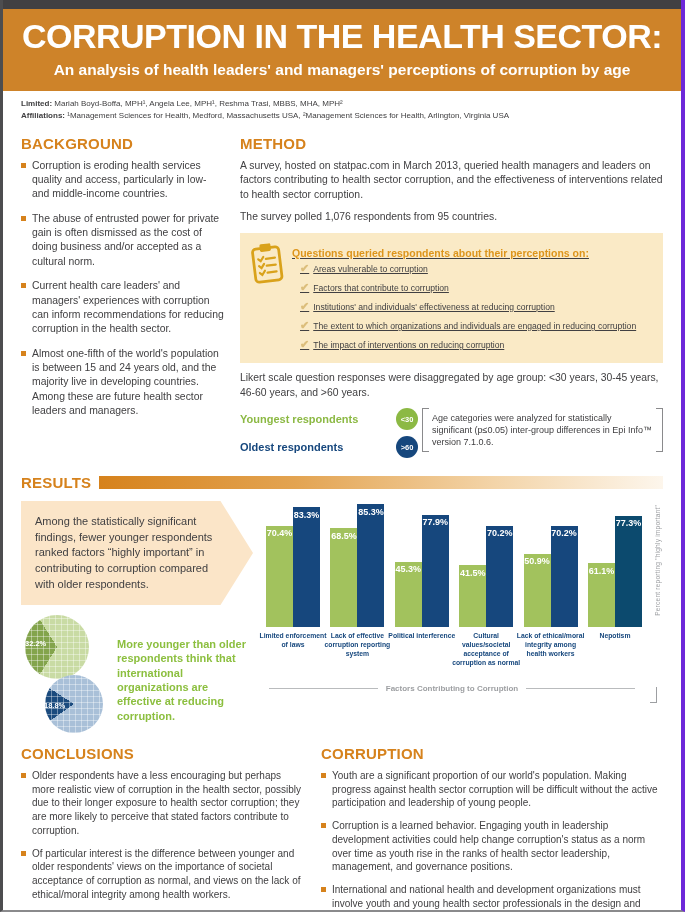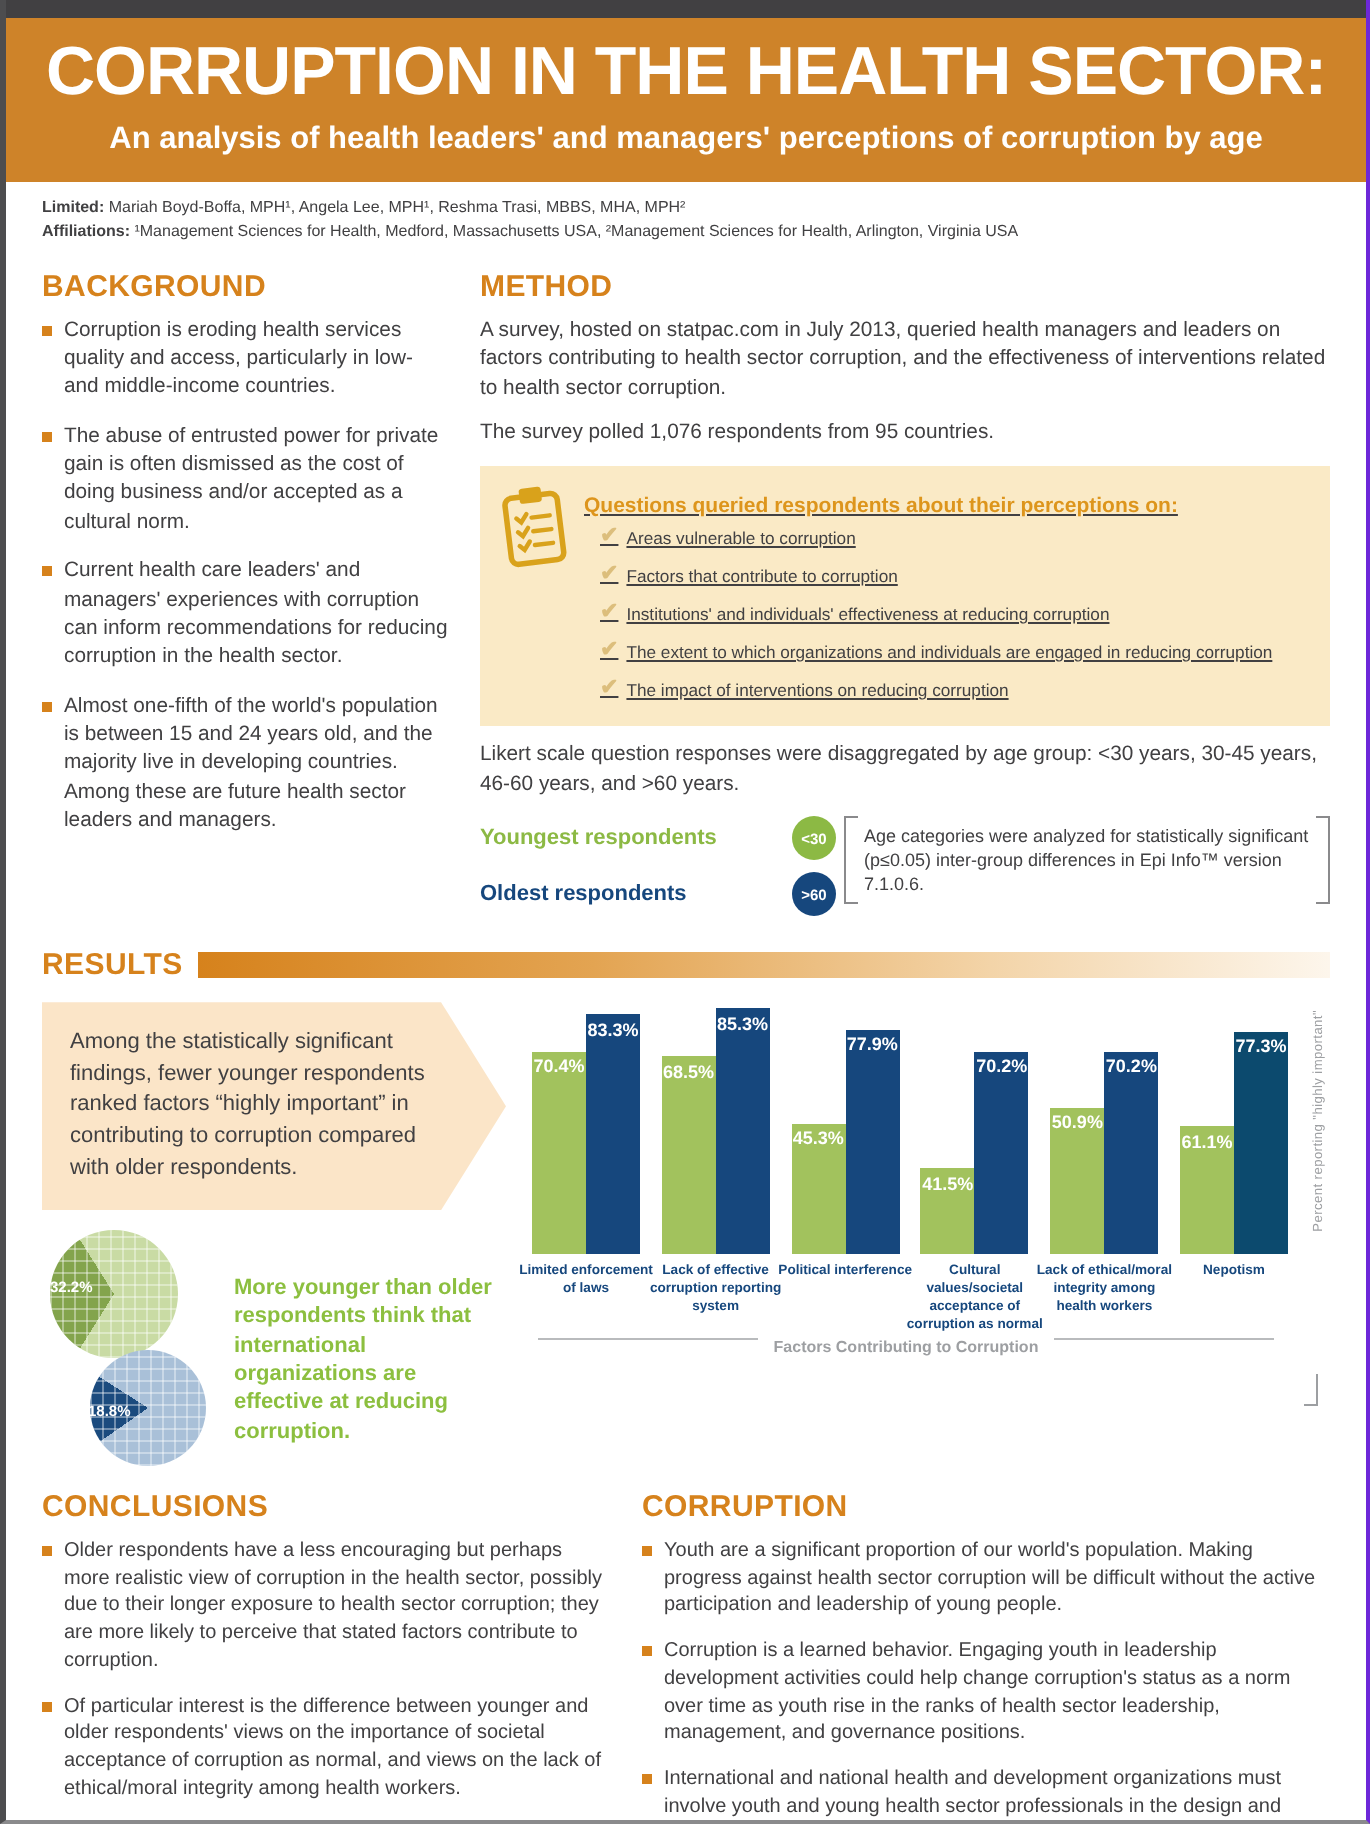--- a/index.html
+++ b/index.html
@@ -1,20 +1,20 @@
 <!DOCTYPE html>
 <html><head>
 <meta charset="utf-8">
 <style>
   * { margin:0; padding:0; box-sizing:border-box; }
   html,body { background:#fff; }
   body { font-family:"Liberation Sans", sans-serif; color:#414042; }
   .poster {
     width:685px; height:912px; overflow:hidden; position:relative;
-    border-left:3px solid #4d4d4f; border-right:2px solid #6d28d9; border-bottom:2px solid #8a8a8c;
+    border-left:3px solid #4d4d4f; border-right:4px solid #6d28d9; border-bottom:2px solid #8a8a8c;
     background:#fff;
   }
   .top-strip { height:9px; background:#414042; }
   
   .header { background:#ce8329; color:#fff; text-align:center; padding:10px 8px 12px; }
   .header h1 { font-size:34px; font-weight:bold; letter-spacing:-0.5px; line-height:1.05; }
   .header h2 { font-size:15.5px; font-weight:bold; margin-top:6px; }
   
   .byline { padding:7px 18px 5px; font-size:8px; line-height:1.5; color:#414042; }
   .byline b { font-weight:bold; }
@@ -72,21 +72,21 @@
   
   .chart { position:relative; flex:1; padding-right:16px; }
   .bar-chart { display:flex; justify-content:space-between; }
   .bar-group { width:64px; display:flex; flex-direction:column; align-items:center; }
   .bars { display:flex; align-items:flex-end; height:126px; }
   .bar { width:27px; position:relative; }
   .bar-value { position:absolute; top:2.5px; left:50%; transform:translateX(-50%);
     color:#fff; font-size:9px; font-weight:bold; white-space:nowrap; }
   .cat-label { margin-top:5px; min-height:28px; font-size:6.8px; font-weight:bold; color:#16477d;
     text-align:center; line-height:1.3; width:72px; }
-  .xlabel-row { display:flex; margin-top:2px; padding-right:4px; }
+  .xlabel-row { display:flex; align-items:center; margin-top:17px; padding-right:4px; }
   .xline { flex:1; border-top:1px solid #b9bbbd; margin:0 8px; }
   .xlabel { font-size:8px; font-weight:bold; color:#9d9fa2; white-space:nowrap; }
   .ylabel { position:absolute; right:2px; top:4px; writing-mode:vertical-rl; transform:rotate(180deg);
     font-size:6.6px; color:#9d9fa2; letter-spacing:0.2px; }
   .ybracket { position:absolute; right:6px; bottom:34px; width:7px; height:16px;
     border-right:1px solid #9d9fa2; border-bottom:1px solid #9d9fa2; }
   
   .bottom-cols { display:flex; gap:20px; padding:8px 18px 0; }
   .conclusions { width:280px; flex:none; }
   .discussion { flex:1; }
@@ -124,21 +124,21 @@
           <span>Current health care leaders' and managers' experiences with corruption can inform recommendations for reducing corruption in the health sector.</span>
         </div>
       <div class="bullet">
           <span class="sq"></span>
           <span>Almost one-fifth of the world's population is between 15 and 24 years old, and the majority live in developing countries. Among these are future health sector leaders and managers.</span>
         </div>
     </div>
 
     <div class="col-right">
       <h3 class="sec">METHOD</h3>
-      <p>A survey, hosted on statpac.com in July 2013, queried health managers and leaders on factors contributing to health sector corruption, and the effectiveness of interventions related to health sector corruption.</p>
+      <p>A survey, hosted on statpac.com in March 2013, queried health managers and leaders on factors contributing to health sector corruption, and the effectiveness of interventions related to health sector corruption.</p>
       <p>The survey polled 1,076 respondents from 95 countries.</p>
 
       <div class="qbox">
         <span class="clip">
           <svg width="36" height="42" viewBox="0 0 26 30">
             <rect x="3" y="4" width="19" height="24" rx="2.5" fill="none" stroke="#d9a21b" stroke-width="2"></rect>
             <rect x="8.5" y="1" width="8" height="5.5" rx="1.2" fill="#d9a21b"></rect>
             <g stroke="#d9a21b" stroke-width="1.6" fill="none" stroke-linecap="round">
               <path d="M6.5 11.5 l1.6 1.6 l2.2 -2.8"></path>
                 <line x1="12" y1="11.8" x2="18.6" y2="11.8"></line>
@@ -241,21 +241,21 @@
                 <span class="bar-value">45.3%</span>
               </div>
               <div class="bar" style="height: 112.2px; background: rgb(22, 71, 125);">
                 <span class="bar-value">77.9%</span>
               </div>
             </div>
             <div class="cat-label">Political interference</div>
           </div>
           <div class="bar-group">
             <div class="bars">
-              <div class="bar" style="height: 43px; background: rgb(162, 194, 93);">
+              <div class="bar" style="height: 62px; background: rgb(162, 194, 93);">
                 <span class="bar-value">41.5%</span>
               </div>
               <div class="bar" style="height: 101.1px; background: rgb(22, 71, 125);">
                 <span class="bar-value">70.2%</span>
               </div>
             </div>
             <div class="cat-label">Cultural values/societal acceptance of corruption as normal</div>
           </div>
           <div class="bar-group">
             <div class="bars">

